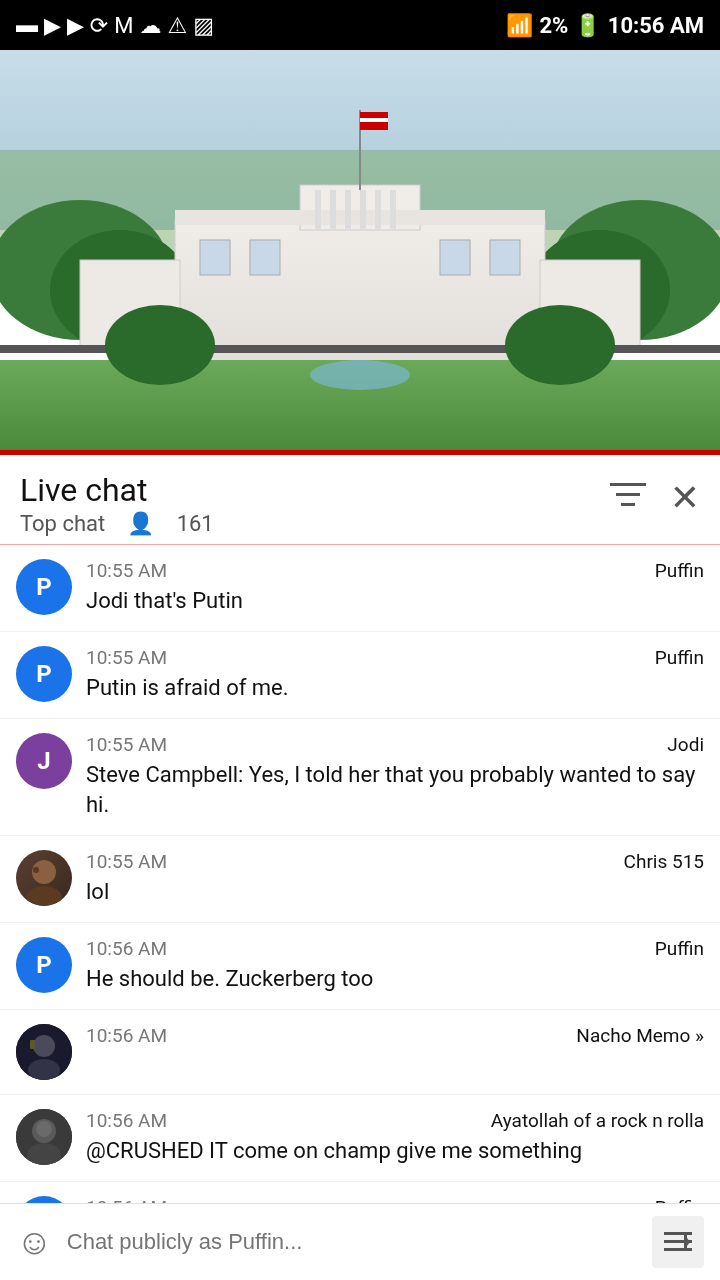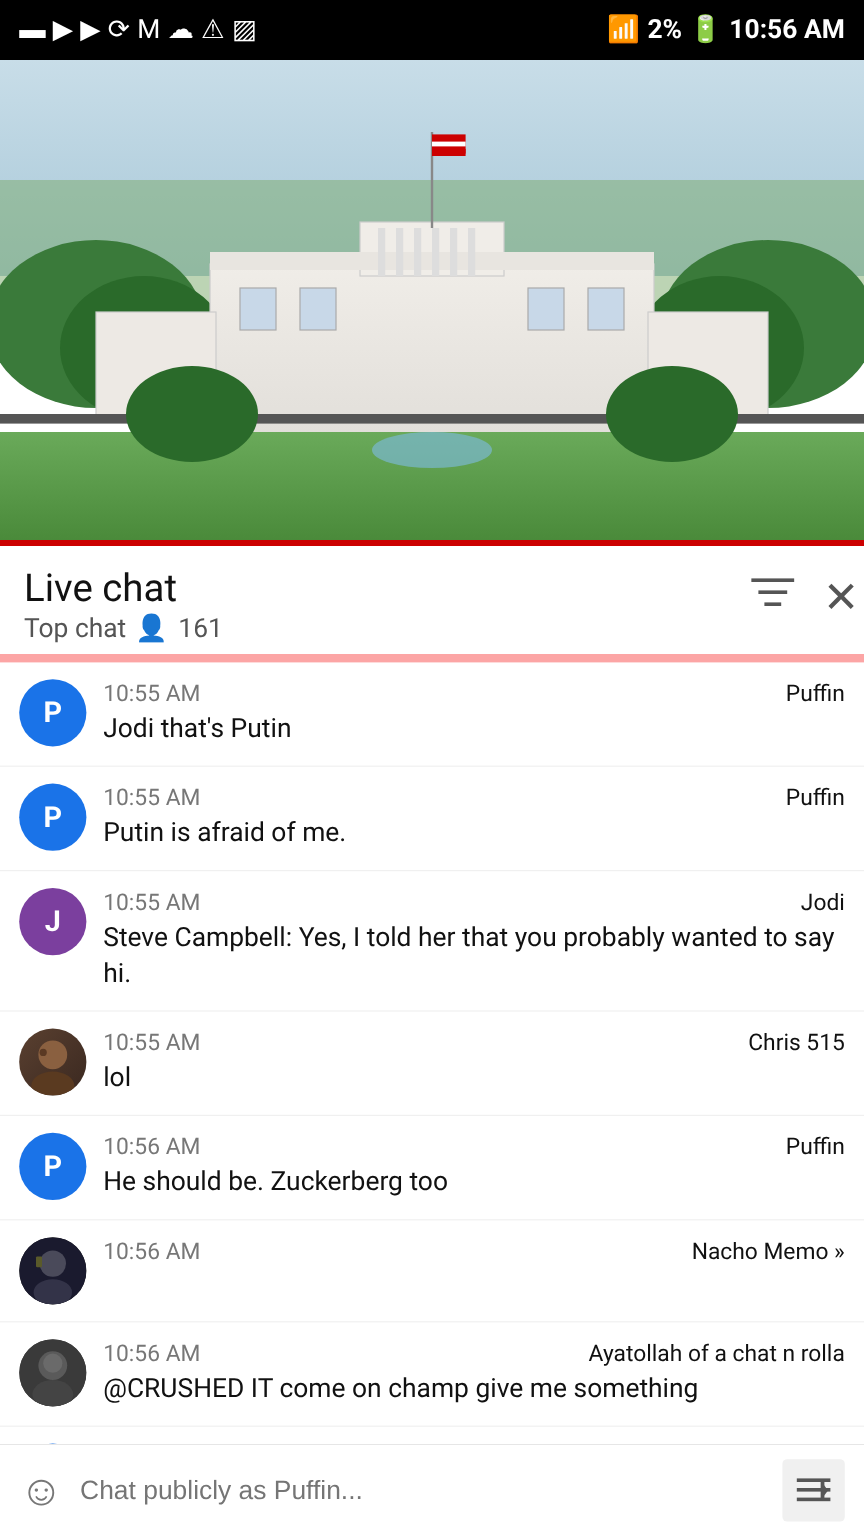--- a/index.html
+++ b/index.html
@@ -23,29 +23,29 @@
     .red-line {
       width: 100%; height: 5px;
       background: #cc0000;
     }
 
     
     .chat-section { background: #fff; }
 
     
     .chat-header {
-      padding: 16px 4px 8px 20px;
+      padding: 16px 20px 8px 20px;
       display: flex;
       align-items: flex-start;
       justify-content: space-between;
-      border-bottom: 7px solid #fca5a5;
+      border-bottom: 1px solid #fca5a5;
     }
     .chat-header-left {}
     .chat-title { font-size: 32px; font-weight: 400; color: #111; }
-    .chat-subtitle { display: flex; align-items: center; gap: 8px; font-size: 22px; color: #555; margin-top: 2px; }
+    .chat-subtitle { display: flex; align-items: center; gap: 22px; font-size: 22px; color: #555; margin-top: 2px; }
     .chat-header-right { display: flex; align-items: center; gap: 24px; padding-top: 6px; }
     .filter-icon { font-size: 30px; color: #555; cursor: pointer; }
     .close-icon { font-size: 36px; color: #555; cursor: pointer; }
 
     
     .chat-messages { padding: 0; }
     .chat-message {
       display: flex;
       align-items: flex-start;
       padding: 14px 16px;
@@ -314,21 +314,21 @@
         <svg width="56" height="56" viewBox="0 0 56 56">
           <rect width="56" height="56" fill="#3a3a3a"></rect>
           <circle cx="28" cy="22" r="12" fill="#5a5a5a"></circle>
           <ellipse cx="28" cy="46" rx="17" ry="12" fill="#444"></ellipse>
           <circle cx="28" cy="20" r="8" fill="#6a6a6a"></circle>
         </svg>
       </div>
       <div class="message-content">
         <div class="message-meta">
           <span class="message-time">10:56 AM</span>
-          <span class="message-name">Ayatollah of a chat n rolla</span>
+          <span class="message-name">Ayatollah of a rock n rolla</span>
         </div>
         <div class="message-text">@CRUSHED IT come on champ give me something</div>
       </div>
     </div>
 
     <div class="chat-message" style="margin-bottom: 80px;">
       <div class="avatar avatar-p">P</div>
       <div class="message-content">
         <div class="message-meta">
           <span class="message-time">10:56 AM</span>

